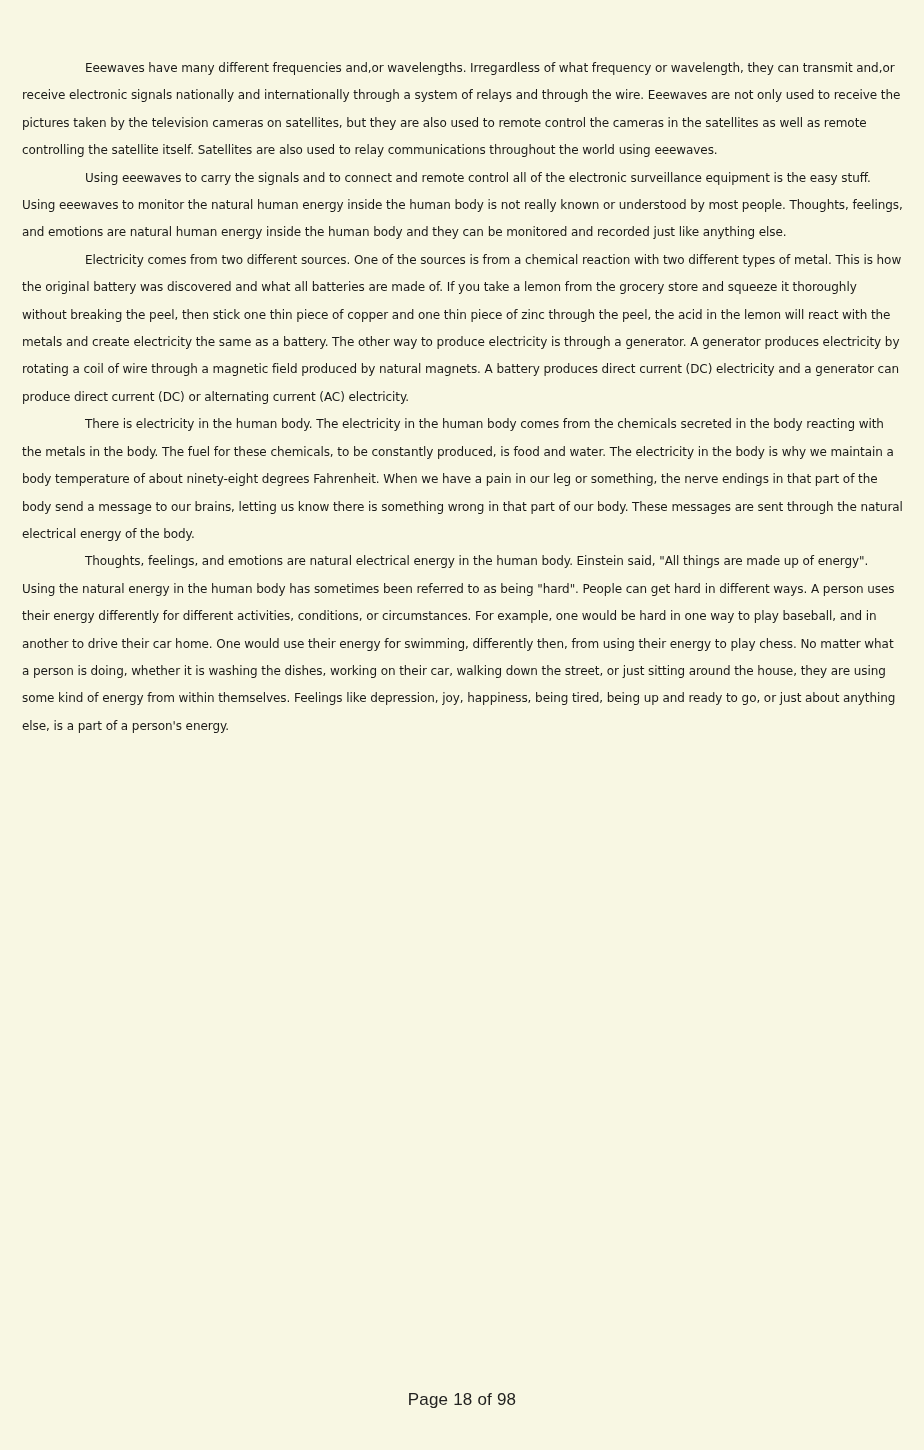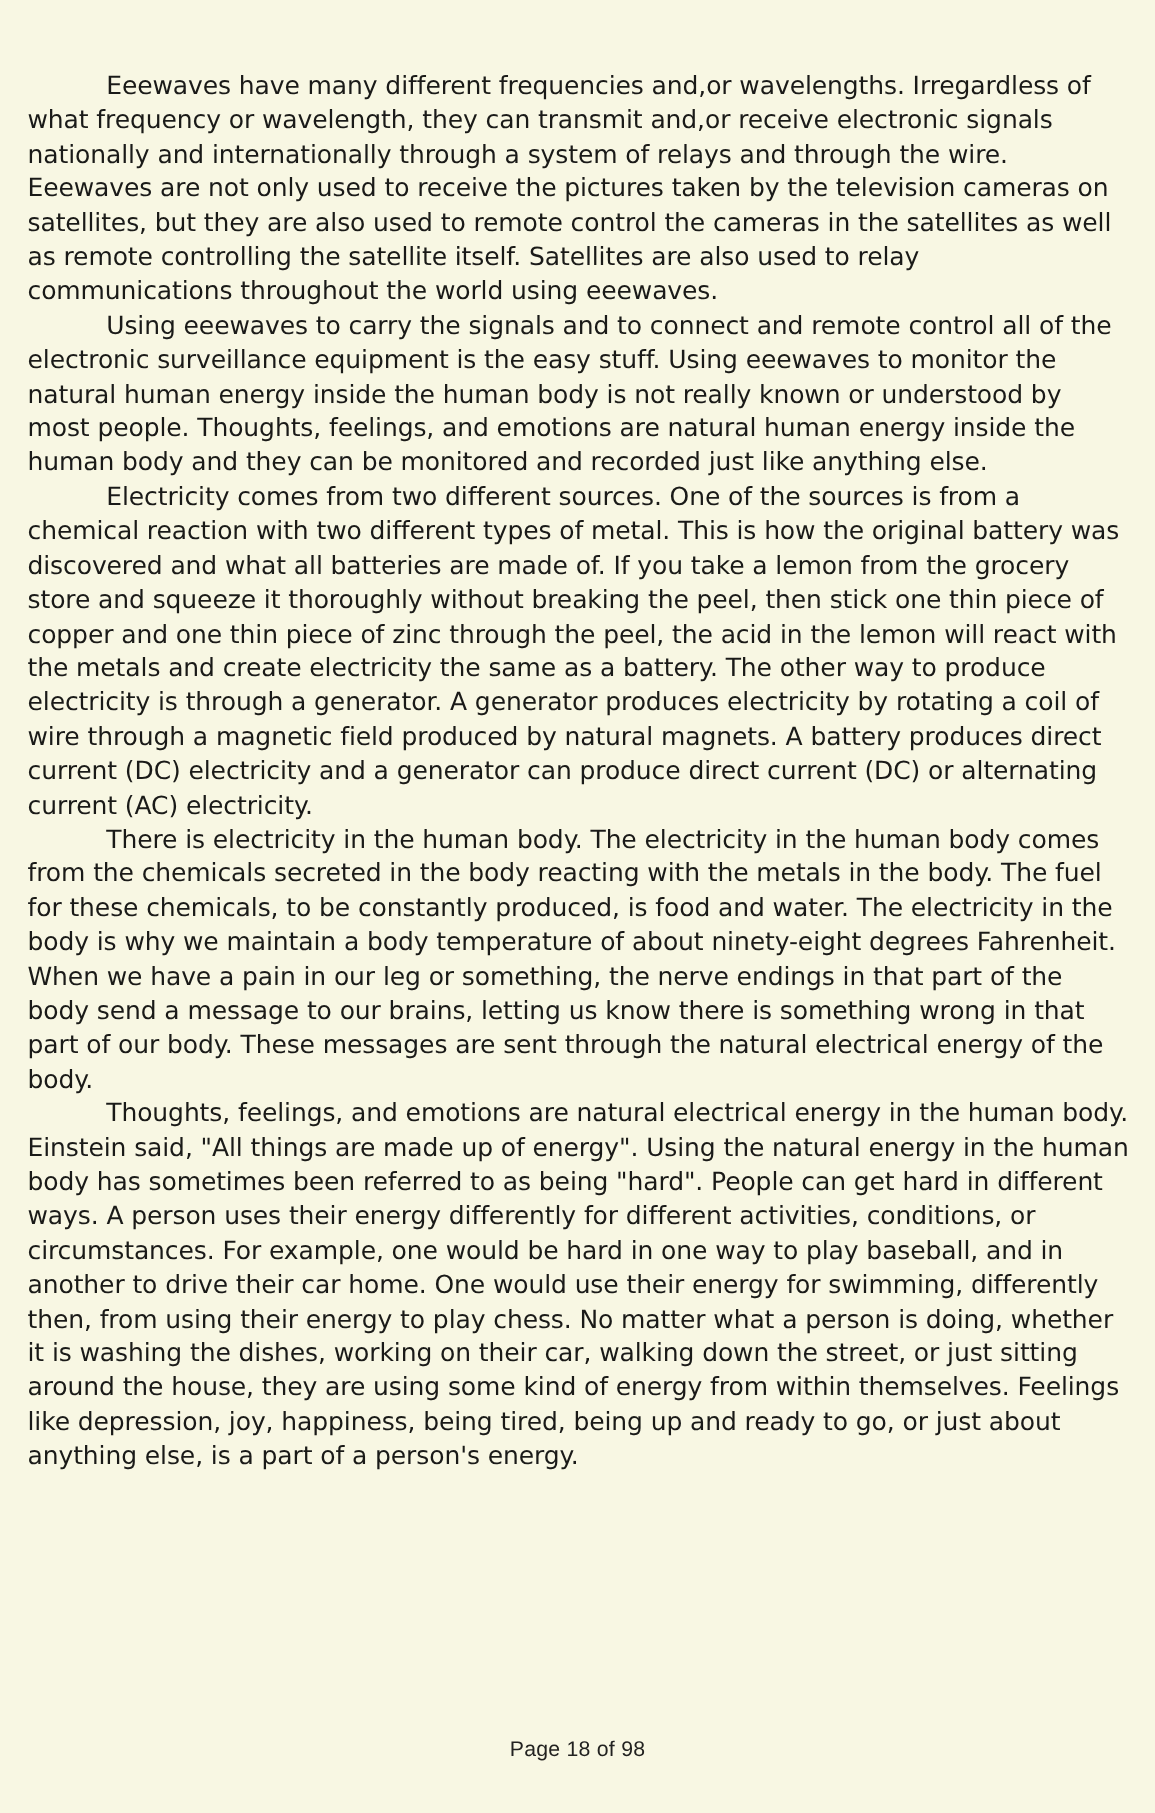--- a/index.html
+++ b/index.html
@@ -20,21 +20,21 @@
     background: #F8F7E3;
     box-sizing: border-box;
   }
   .body-text {
     position: absolute;
     left: 22px;
     top: 55px;
     width: 882px;
     color: #1a1a18;
     font-family: "DejaVu Sans", sans-serif;
-    font-size: 20px;
+    font-size: 12px;
     line-height: 27.4px;
     letter-spacing: -0.08px;
     text-align: left;
     word-spacing: 0px;
   }
   .body-text p {
     margin: 0;
     padding: 0;
     text-indent: 63px;
   }

